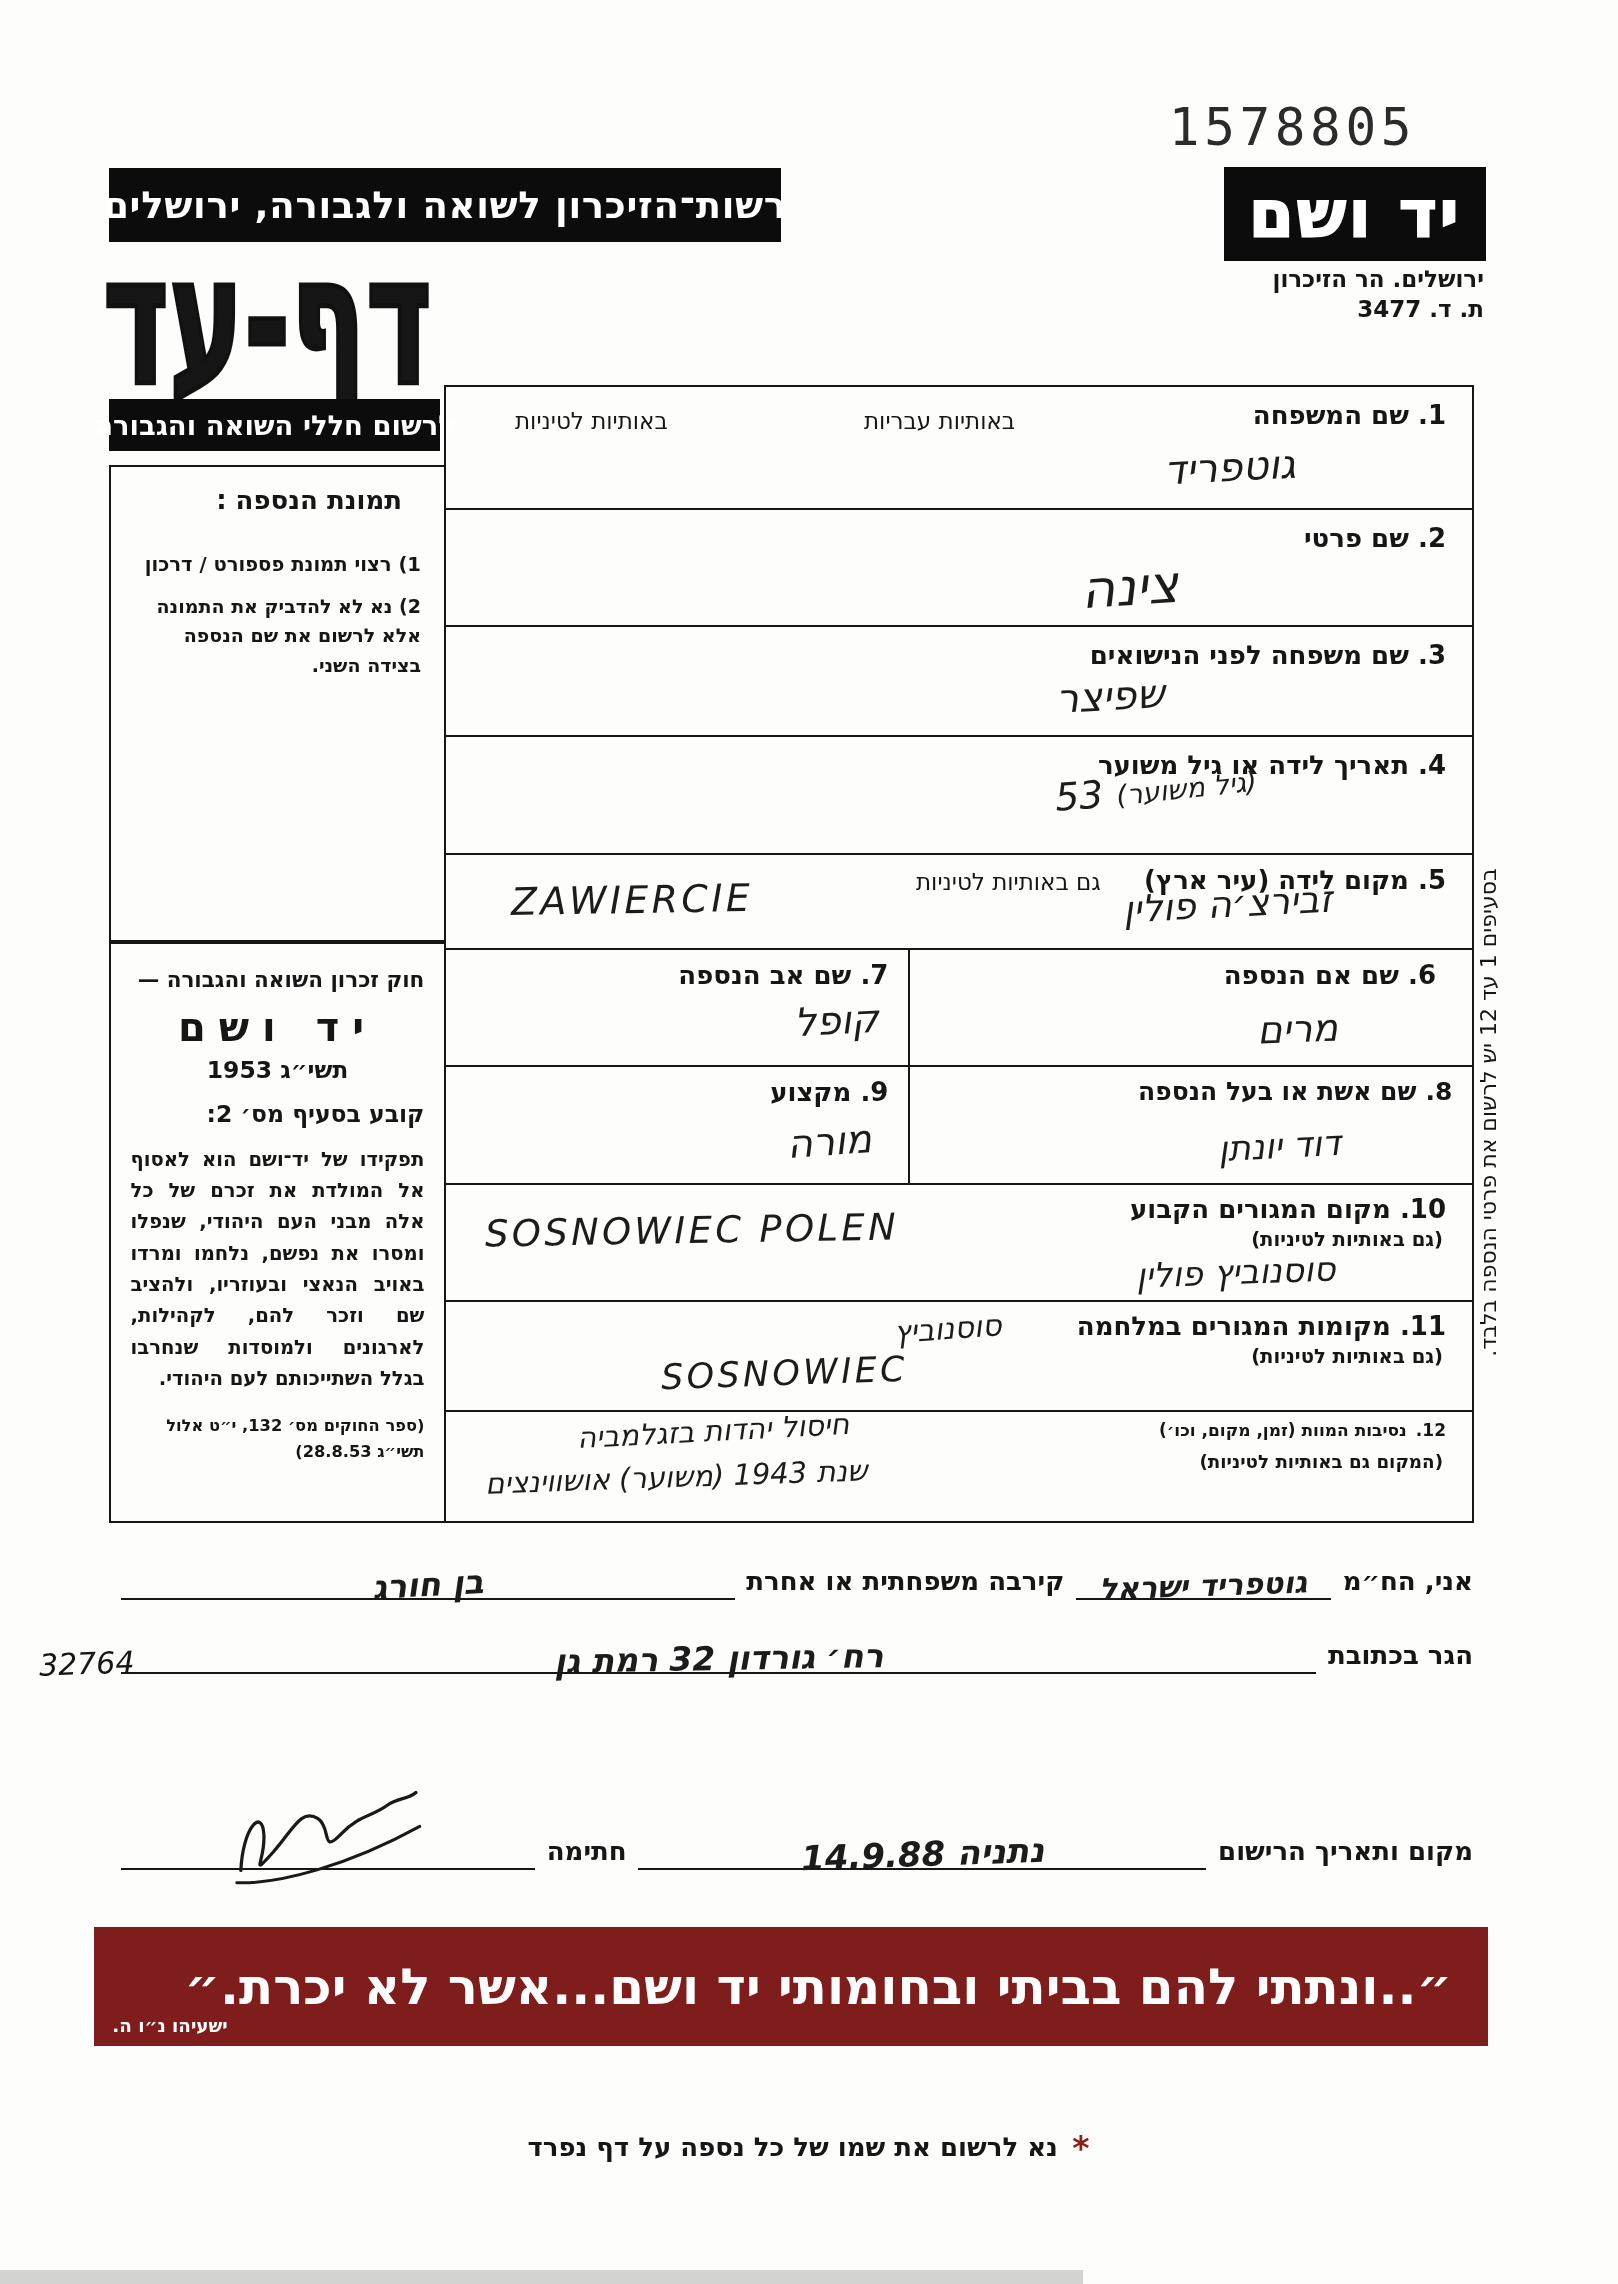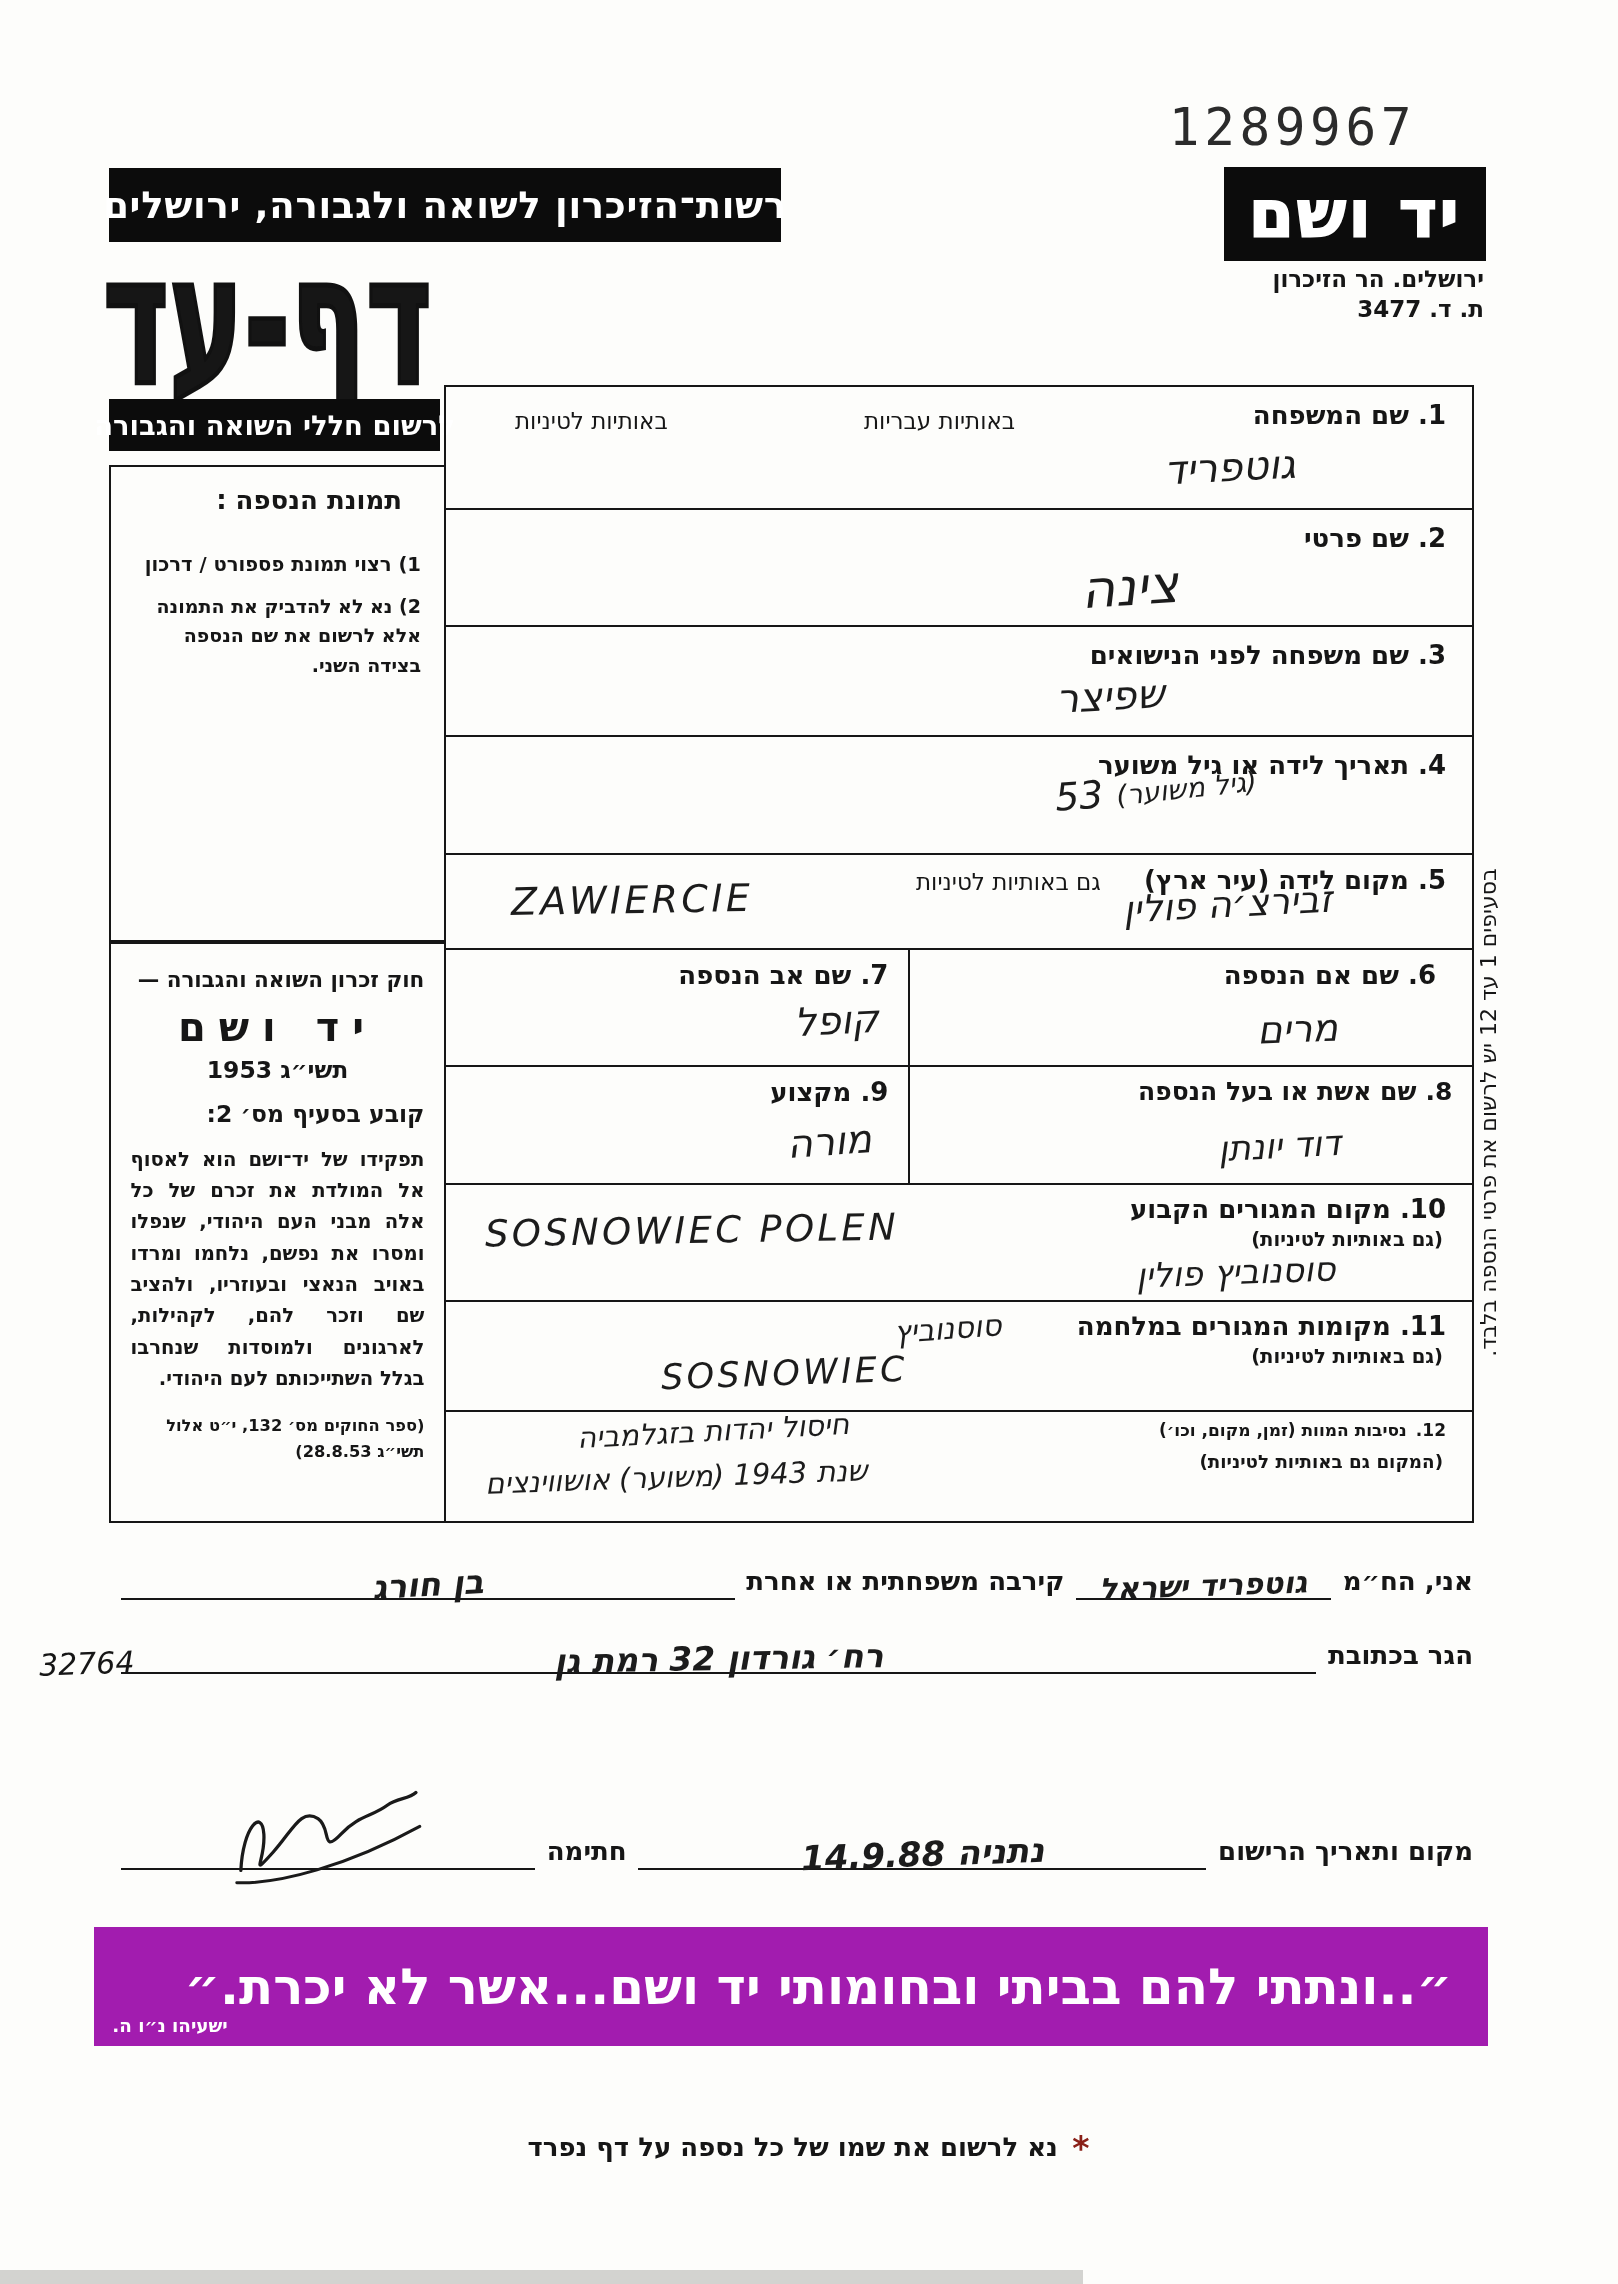--- a/index.html
+++ b/index.html
@@ -77,39 +77,39 @@
   .bfill .hwl { position:relative; font-style:italic; color:#1c1c1c; white-space:nowrap;
                 line-height:1; margin-bottom:-2.6px; }
   .ref-number { position:absolute; left:40px; top:1646px; font-size:30px; font-style:italic;
                 transform:rotate(-2deg); }
   .statement { position:absolute; left:457px; top:1697px; width:574px; text-align:right;
                font-weight:bold; font-size:26px; line-height:1.5; }
   .sig-svg { margin-bottom:-13px; transform:rotate(-12deg); }
 
   
   .quote-banner { position:absolute; left:95px; top:1927px; width:1394px; height:119px;
-                  background:#a21caf; }
+                  background:#7f1d1d; }
   .qb-text { position:absolute; right:36px; top:50%; transform:translateY(-50%);
              color:#fff; font-size:50px; font-weight:bold; white-space:nowrap; }
   .qb-source { position:absolute; left:18.3px; bottom:10.4px; color:#fff; font-size:18.3px; font-weight:bold; }
 
   
   .footer-note { position:absolute; left:0; top:2129px; width:100%; text-align:center;
                  font-weight:bold; font-size:26px; }
   .footer-star { color:#8a2018; font-size:33px; vertical-align:middle; margin-left:14.4px; }
 
   .scan-band { position:absolute; left:0; bottom:0; width:1084px; height:14.4px;
                background:#bdbdb9; opacity:.65; }
 </style>
 </head>
 <body>
 
 <div class="page">
 
-  <div class="serial">1289967</div>
+  <div class="serial">1578805</div>
 
   <div class="logo-box">
     <span class="logo-text">יד ושם</span>
   </div>
   <div class="logo-addr" style="top:266px">ירושלים. הר הזיכרון</div>
   <div class="logo-addr" style="top:296px">ת. ד. 3477</div>
 
   <div class="banner banner-top">רשות־הזיכרון לשואה ולגבורה, ירושלים</div>
   <div class="doc-title">
     <span class="doc-title-inner">דף-עד</span>

